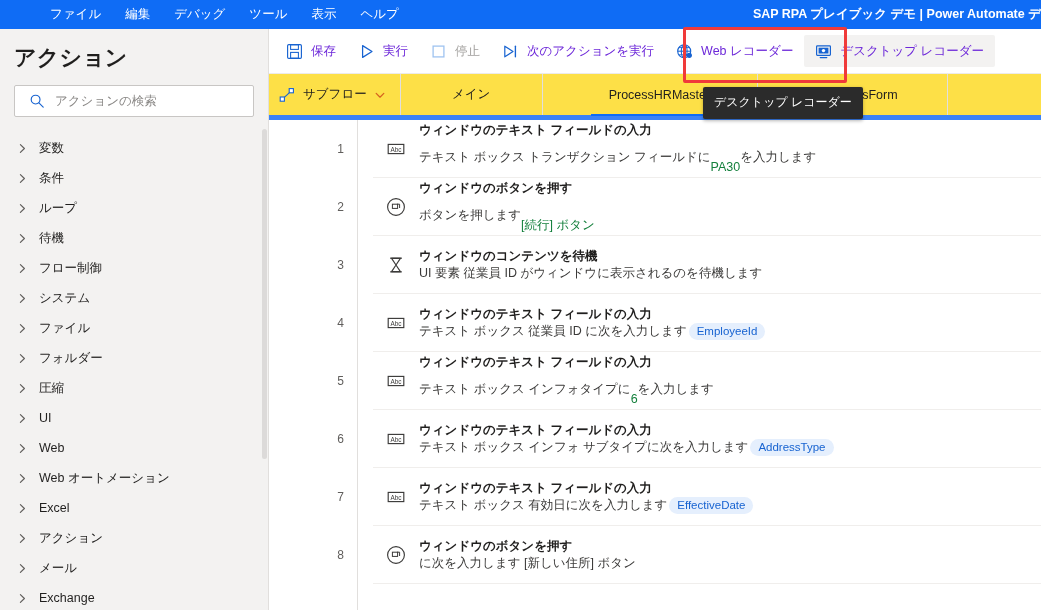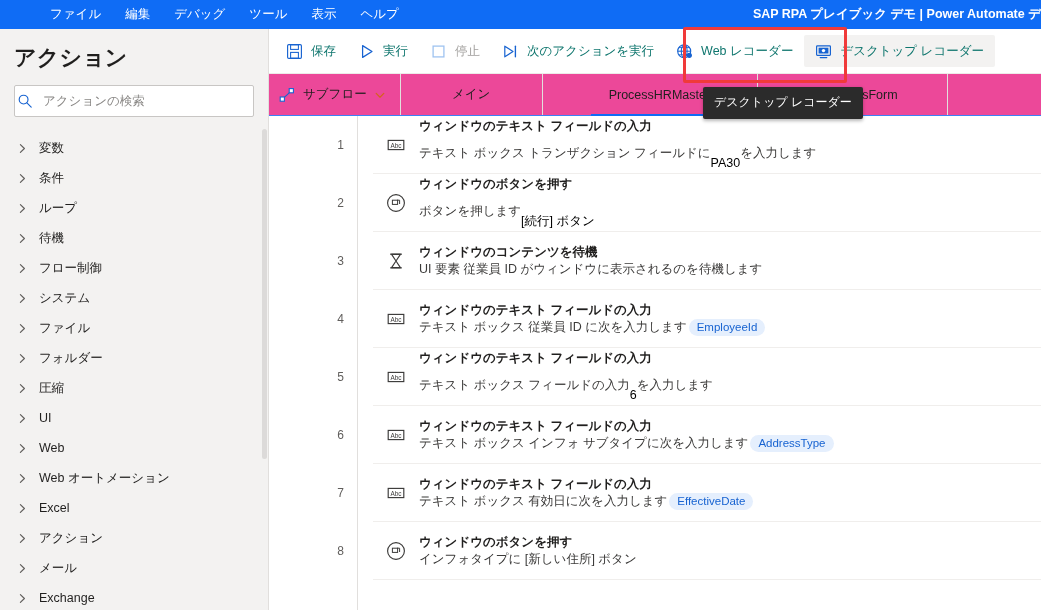--- a/index.html
+++ b/index.html
@@ -90,21 +90,21 @@
   .search-wrap {
     padding: 0 14px 0 14px;
   }
   .search-box {
     height: 32px;
     background: #ffffff;
     border: 1px solid #c8c6c4;
     border-radius: 2px;
     display: flex;
     align-items: center;
-    padding: 0 0;
+    padding: 0 12px;
     box-sizing: border-box;
   }
   .search-icon {
     width: 16px;
     height: 16px;
     margin-right: 8px;
     margin-left: 2px;
     flex: none;
   }
   .search-input {
@@ -169,21 +169,21 @@
     border-bottom: 1px solid #edebe9;
     padding-left: 6px;
     position: relative;
   }
   .tb-btn {
     display: flex;
     align-items: center;
     height: 32px;
     padding: 0 11px;
     font-size: 12.5px;
-    color: #0f766e;
+    color: #6d28d9;
     white-space: nowrap;
     cursor: default;
     border-radius: 2px;
     position: relative;
   }
   .tb-btn .tb-ico {
     width: 17px;
     height: 17px;
     margin-right: 8px;
     flex: none;
@@ -201,22 +201,22 @@
     pointer-events: none;
     z-index: 40;
   }
 
   
   .tabstrip {
     height: 41px;
     min-height: 41px;
     display: flex;
     align-items: stretch;
-    background: #ec4899;
-    border-bottom: 1px solid #3b82f6;
+    background: #fde047;
+    border-bottom: 5px solid #3b82f6;
     position: relative;
   }
   .subflow-btn {
     display: flex;
     align-items: center;
     padding: 0 14px 0 10px;
     font-size: 12.5px;
     color: #201f1e;
     border-right: 1px solid #e1dfdd;
     white-space: nowrap;
@@ -329,21 +329,21 @@
     white-space: nowrap;
   }
   .step-desc {
     font-size: 12.5px;
     color: #3b3a39;
     line-height: 17px;
     white-space: nowrap;
     display: flex;
     align-items: center;
   }
-  .lit-blue { color: #000000; margin-top: 20px; }
+  .lit-blue { color: #15803d; margin-top: 20px; }
   .pill {
     display: inline-block;
     background: #e5effd;
     color: #1763d1;
     border-radius: 9px;
     padding: 1px 8px 2px 8px;
     font-size: 11.5px;
     margin: 0 2px;
     line-height: 14px;
   }
@@ -664,21 +664,21 @@
             <div class="step">
               <span class="step-ico">
                 <svg width="20" height="20" viewBox="0 0 20 20" fill="none">
                   <rect x="2.2" y="5.4" width="15.6" height="9.2" stroke="#3b3a39" stroke-width="1.15" fill="none"></rect>
                   <text x="10" y="12.6" font-size="6.4" font-family="Liberation Sans, sans-serif" fill="#3b3a39" text-anchor="middle">Abc</text>
                 </svg>
               </span>
               <div class="step-txt">
                 <div class="step-title">ウィンドウのテキスト フィールドの入力</div>
                 <div class="step-desc">
-                  <span>テキスト ボックス フィールドの入力 </span>
+                  <span>テキスト ボックス インフォタイプに </span>
                   <span class="lit-blue">6</span>
                   <span> を入力します</span>
                 </div>
               </div>
             </div>
             <div class="step">
               <span class="step-ico">
                 <svg width="20" height="20" viewBox="0 0 20 20" fill="none">
                   <rect x="2.2" y="5.4" width="15.6" height="9.2" stroke="#3b3a39" stroke-width="1.15" fill="none"></rect>
                   <text x="10" y="12.6" font-size="6.4" font-family="Liberation Sans, sans-serif" fill="#3b3a39" text-anchor="middle">Abc</text>
@@ -711,21 +711,21 @@
               <span class="step-ico">
                 <svg width="22" height="22" viewBox="0 0 22 22" fill="none">
                   <circle cx="11" cy="11" r="8.4" stroke="#3b3a39" stroke-width="1.15"></circle>
                   <rect x="7.4" y="8.2" width="5.2" height="4.2" stroke="#3b3a39" stroke-width="1" fill="none"></rect>
                   <path d="M12.0 8.2 L14.6 8.2 L14.6 12.0" stroke="#3b3a39" stroke-width="1" fill="none"></path>
                 </svg>
               </span>
               <div class="step-txt">
                 <div class="step-title">ウィンドウのボタンを押す</div>
                 <div class="step-desc">
-                  <span>インフォタイプに [新しい住所] ボタン</span>
+                  <span>に次を入力します [新しい住所] ボタン</span>
                 </div>
               </div>
             </div>
           </div>
       </div>
 
     </div>
   </div>
 
   <div class="hl-ring" style="left:683px; top:27px; width:158px; height:50px;"></div>

